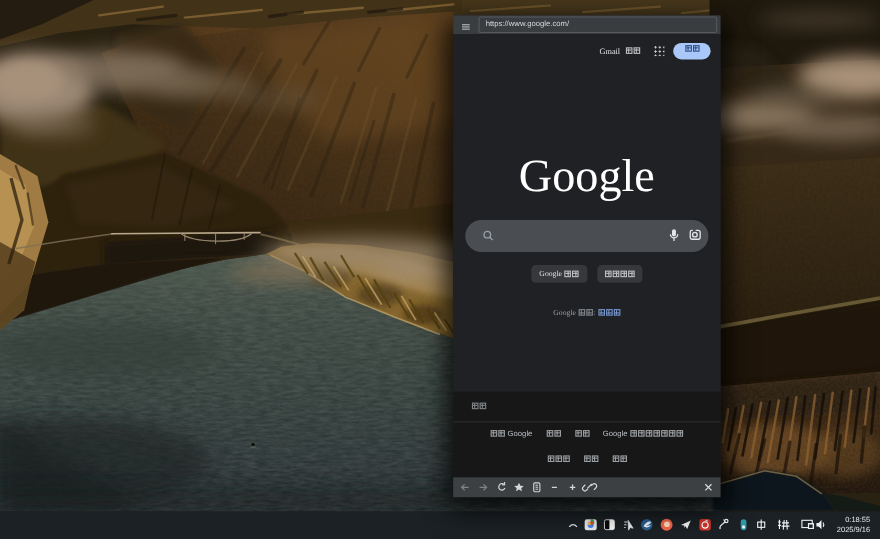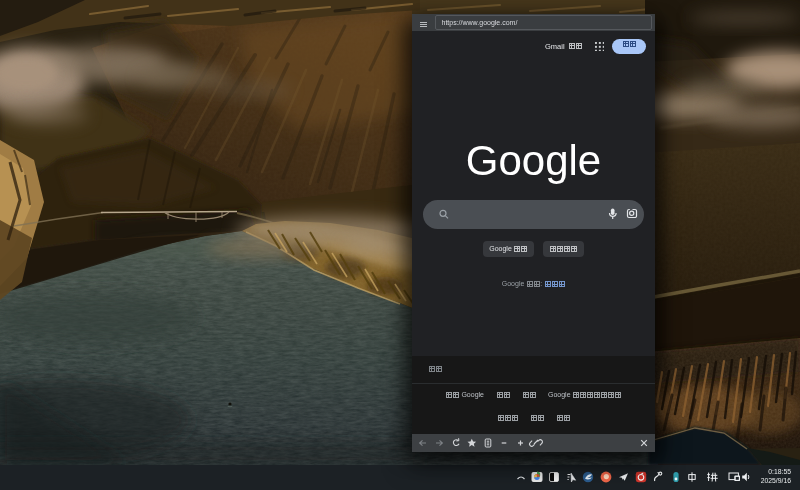--- a/index.html
+++ b/index.html
@@ -13,21 +13,21 @@
 .h.s{width:6px;height:6px;}
 
 #win{position:absolute;left:412px;top:14px;width:243px;height:438px;background:#202124;
   box-shadow:0 10px 24px 2px rgba(0,0,0,.52), -10px 6px 18px rgba(0,0,0,.42), 8px 6px 16px rgba(0,0,0,.4);}
 #titlebar{position:absolute;left:0;top:0;width:243px;height:17px;background:#3a3d40;}
 #burger{position:absolute;left:8px;top:8px;width:7px;height:5px;
   background:linear-gradient(#b8bbbe,#b8bbbe) 0 0/100% 1px no-repeat,
              linear-gradient(#b8bbbe,#b8bbbe) 0 2px/100% 1px no-repeat,
              linear-gradient(#b8bbbe,#b8bbbe) 0 4px/100% 1px no-repeat;}
 #urlbox{position:absolute;left:22.5px;top:1px;width:217px;height:15px;border:1px solid #55585c;border-radius:2px;background:#3a3d40;color:#d8dade;font-size:7px;line-height:13px;padding-left:6px;}
-#content{position:absolute;left:0;top:17px;width:243px;height:324.5px;background:#202124;}
+#content{position:absolute;left:0;top:17px;width:243px;height:324.5px;background:#202124;font-family:Liberation Serif, serif;}
 #gmail{position:absolute;left:133px;top:10.5px;font-size:7.5px;color:#e4e6e9;}
 #tupian{position:absolute;left:156px;top:11.5px;color:#e4e6e9;font-size:0;}
 #grid{position:absolute;left:182px;top:10px;width:10px;height:10px;
  background-image:radial-gradient(circle 1px,#c9ccce 99%,transparent 100%);
  background-size:3.9px 3.9px;background-position:0 0;}
 #signin{position:absolute;left:200px;top:7.5px;width:34px;height:15.5px;border-radius:8px;background:#a9c7f8;color:#0d2e69;text-align:center;line-height:14.5px;font-size:0;}
 #logo{position:absolute;left:0;top:106px;width:243px;text-align:center;color:#ffffff;font-size:42px;font-weight:400;letter-spacing:0px;}
 #searchbar{position:absolute;left:10.5px;top:169px;width:221px;height:28.5px;border-radius:14.5px;background:#4a4e53;}
 #btnrow{position:absolute;left:0;top:209.5px;width:243px;height:17px;font-size:0;text-align:center;}
 .gbtn{display:inline-block;height:16.5px;background:#36383c;border-radius:4px;color:#e0e2e5;font-size:7px;line-height:16px;vertical-align:top;}

